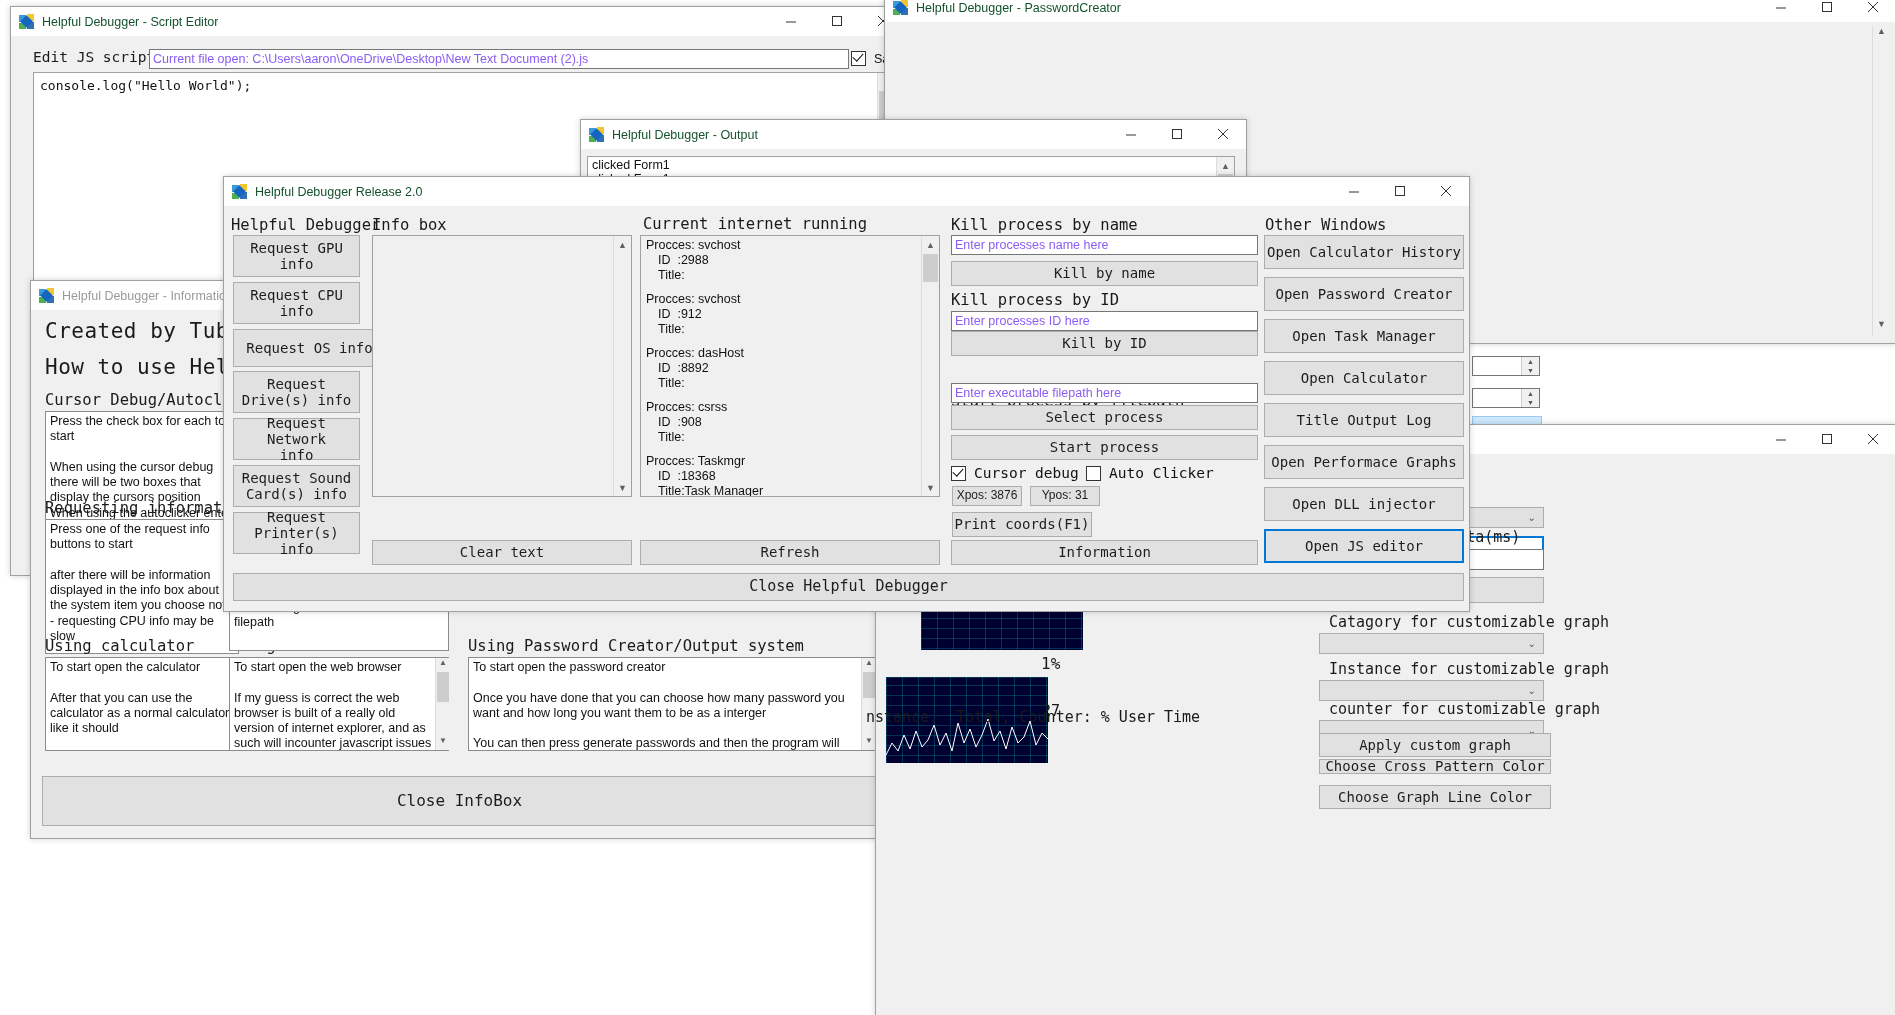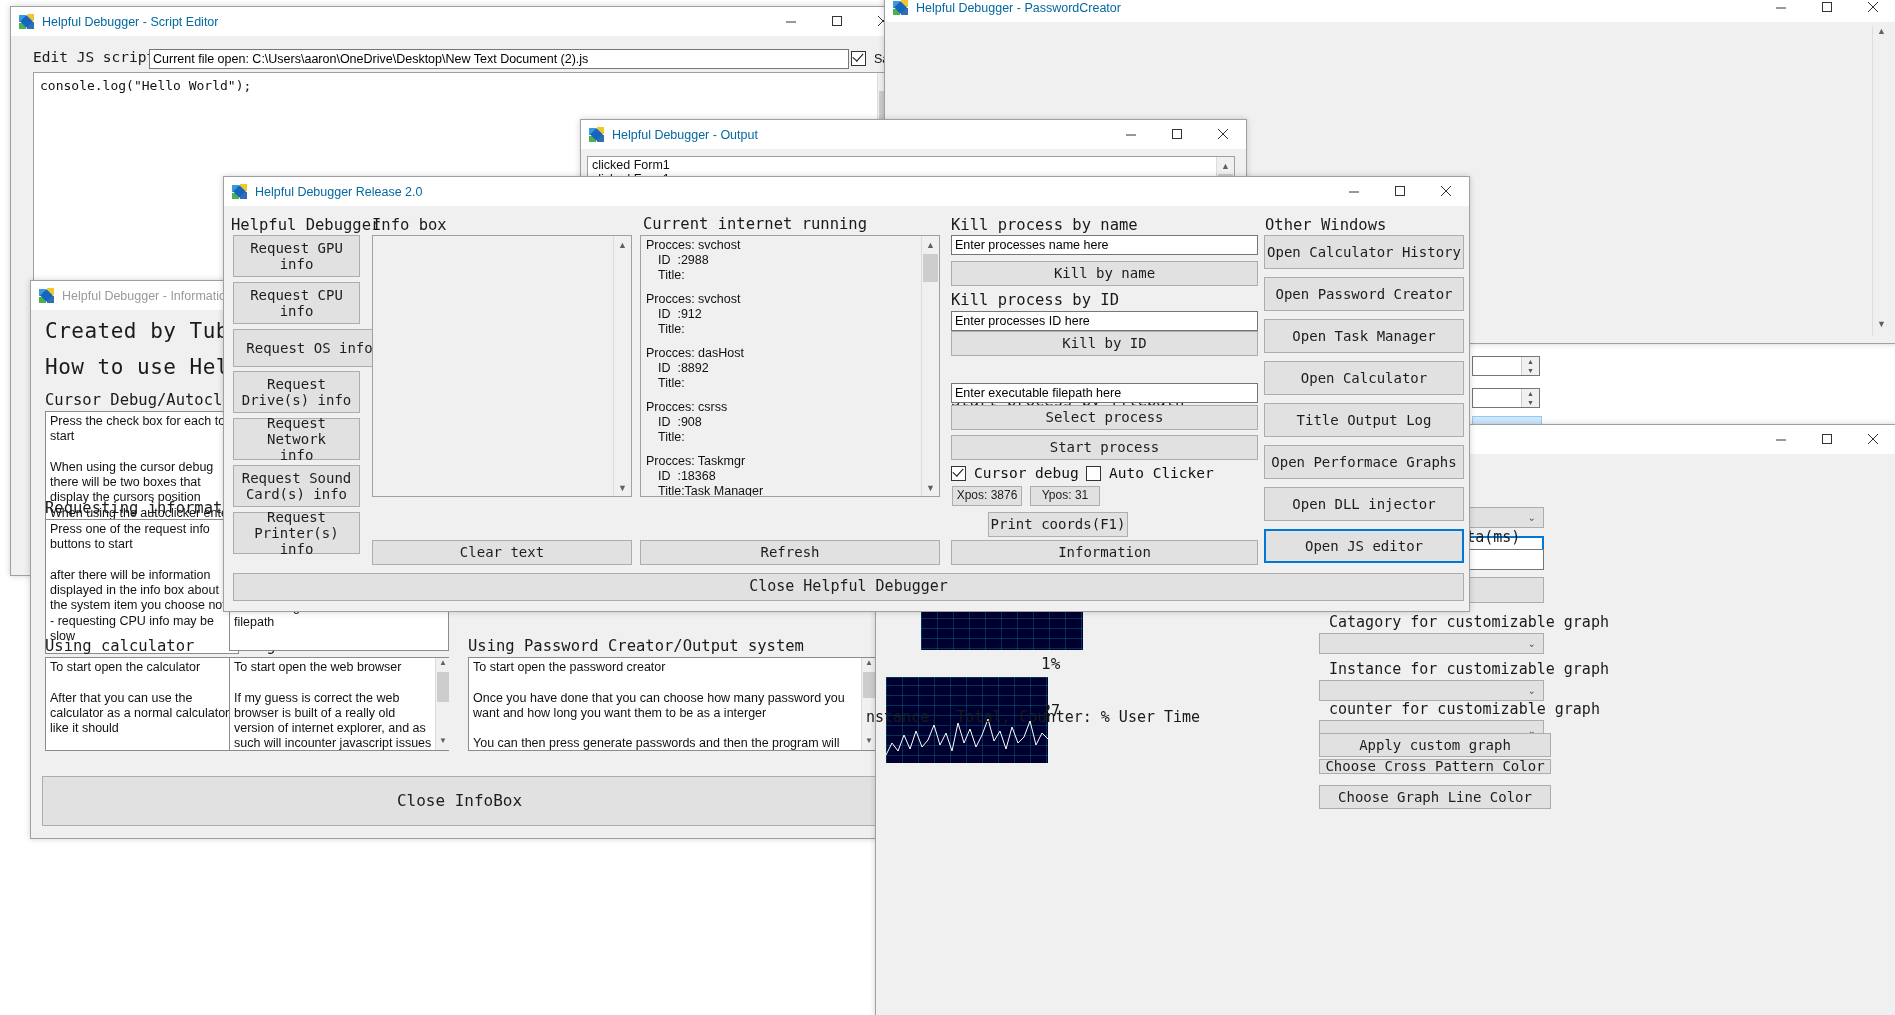--- a/index.html
+++ b/index.html
@@ -6,41 +6,41 @@
   body{
     width:1895px;height:1015px;position:relative;overflow:hidden;
     background:#ffffff;
     font-family:"Liberation Sans", sans-serif;
     font-size:12px;color:#111;
   }
   
   .win{position:absolute;background:#f0f0f0;border:1px solid #a0a0a0;box-shadow:0 0 6px rgba(0,0,0,.18);}
   .titlebar{height:29px;background:#ffffff;display:flex;align-items:center;padding:0 0 0 8px;position:relative;}
   .titlebar .tico{width:16px;height:16px;margin-right:7px;flex:0 0 auto;position:relative;}
-  .titlebar .ttxt{font-size:12.5px;color:#0369a1;white-space:nowrap;overflow:hidden;}
+  .titlebar .ttxt{font-size:12.5px;color:#14532d;white-space:nowrap;overflow:hidden;}
   .titlebar.inactive .ttxt{color:#9a9a9a;}
   .wbtns{position:absolute;right:0;top:0;height:29px;display:flex;}
   .wbtn{width:46px;height:29px;display:flex;align-items:center;justify-content:center;color:#333;font-size:12px;}
   .wbtn svg{display:block;}
   
   .appicon{position:relative;width:16px;height:16px;}
   .appicon i{position:absolute;display:block;}
   .appicon .a{left:0;top:1px;width:7px;height:7px;background:#3b9ad9;}
   .appicon .b{left:8px;top:0;width:7px;height:7px;background:#f2c72e;}
   .appicon .c{left:0;top:9px;width:7px;height:6px;background:#4caf50;}
   .appicon .d{left:8px;top:8px;width:7px;height:7px;background:#2f6fb5;}
   .appicon .e{position:absolute;left:3px;top:3px;width:9px;height:9px;background:#1565c0;transform:rotate(45deg);}
   
   .mono{font-family:"DejaVu Sans Mono","Liberation Mono",monospace;}
   .lbl{font-family:"DejaVu Sans Mono","Liberation Mono",monospace;font-size:14.5px;color:#1a1a1a;white-space:nowrap;}
   .btn{background:#e1e1e1;border:1px solid #adadad;font-family:"DejaVu Sans Mono","Liberation Mono",monospace;
        font-size:14px;color:#1d1d1d;display:flex;align-items:center;justify-content:center;text-align:center;
        line-height:1.15;box-sizing:border-box;cursor:default;white-space:pre-line;}
   .btn.focus{border:2px solid #0078d7;}
-  .tbox{background:#fff;border:1px solid #767676;box-sizing:border-box;font-size:12.5px;color:#000000;
+  .tbox{background:#fff;border:1px solid #767676;box-sizing:border-box;font-size:12.5px;color:#8b5cf6;
         padding:1px 3px;display:flex;align-items:center;overflow:hidden;}
   .listbox{background:#f0f0f0;border:1px solid #a0a0a0;box-sizing:border-box;position:relative;overflow:hidden;}
   .scroll{position:absolute;right:0;top:0;bottom:0;width:17px;background:#f0f0f0;border-left:1px solid #dcdcdc;}
   .scroll .arrow{height:17px;display:flex;align-items:center;justify-content:center;font-size:9px;color:#606060;}
   .scroll .arrow.bot{position:absolute;bottom:0;left:0;right:0;}
   .scroll .thumb{position:absolute;left:1px;right:1px;background:#cdcdcd;}
   .cb{display:inline-flex;align-items:center;font-family:"DejaVu Sans Mono","Liberation Mono",monospace;font-size:14.5px;}
   .cb .box{width:13px;height:13px;border:1px solid #333;background:#fff;margin-right:8px;position:relative;flex:0 0 auto;}
   .cb .box.on::after{content:"";position:absolute;left:3px;top:-1px;width:5px;height:9px;border:solid #111;border-width:0 1.6px 1.6px 0;transform:rotate(42deg);}
   .txtpanel{background:#fff;border:1px solid #8c8c8c;box-sizing:border-box;font-size:12.5px;color:#111;
@@ -412,21 +412,21 @@
     <span class="box on"></span>
     <span>Cursor debug</span>
   </div>
   <div class="cb" style="position:absolute;left:862px;top:288px;">
     <span class="box"></span>
     <span>Auto Clicker</span>
   </div>
 
   <div class="btn" style="position:absolute;left:728px;top:309px;width:70px;height:20px;font-family:'Liberation Sans',sans-serif;font-size:12px;">Xpos: 3876</div>
   <div class="btn" style="position:absolute;left:806px;top:309px;width:70px;height:20px;font-family:'Liberation Sans',sans-serif;font-size:12px;">Ypos: 31</div>
-  <div class="btn" style="position:absolute;left:728px;top:335px;width:140px;height:25px;margin-left:36px;">Print coords(F1)</div>
+  <div class="btn" style="position:absolute;left:728px;top:335px;width:140px;height:25px;">Print coords(F1)</div>
 
   <div class="btn" style="position:absolute;left:727px;top:363px;width:307px;height:25px;">Information</div>
 
   <div class="btn" style="position:absolute;left:1040px;top:58px;width:200px;height:34px;">Open Calculator History</div>
   <div class="btn" style="position:absolute;left:1040px;top:100px;width:200px;height:34px;">Open Password Creator</div>
   <div class="btn" style="position:absolute;left:1040px;top:142px;width:200px;height:34px;">Open Task Manager</div>
   <div class="btn" style="position:absolute;left:1040px;top:184px;width:200px;height:34px;">Open Calculator</div>
   <div class="btn" style="position:absolute;left:1040px;top:226px;width:200px;height:34px;">Title Output Log</div>
   <div class="btn" style="position:absolute;left:1040px;top:268px;width:200px;height:34px;">Open Performace Graphs</div>
   <div class="btn" style="position:absolute;left:1040px;top:310px;width:200px;height:34px;">Open DLL injector</div>

